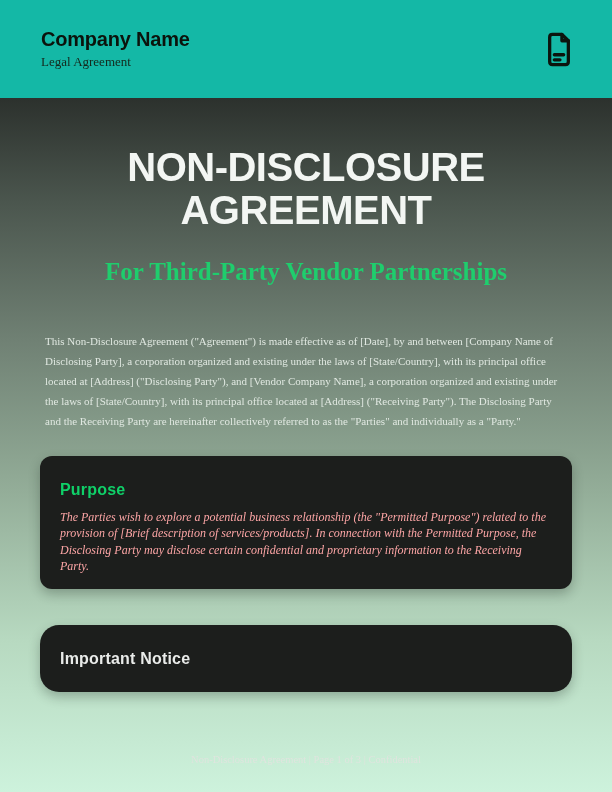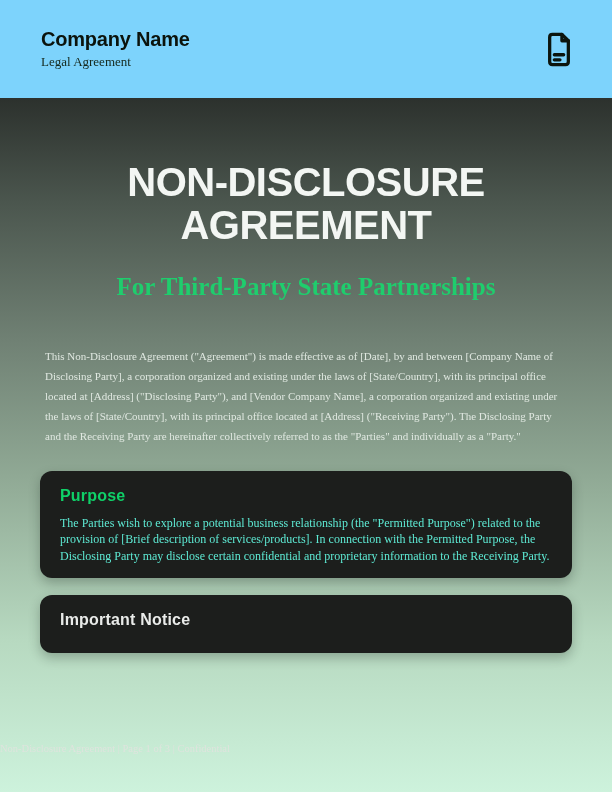--- a/index.html
+++ b/index.html
@@ -9,21 +9,21 @@
     height: 792px;
     margin: 0 auto;
     overflow: hidden;
     background: #2c312d;
   }
 
   
   .header {
     box-sizing: border-box;
     height: 98px;
-    background: #7dd3fc;
+    background: #14b8a6;
     display: flex;
     align-items: center;
     justify-content: space-between;
     padding: 0 39px 0 41px;
   }
   .company {
     font-family: "Liberation Sans", sans-serif;
     font-weight: 700;
     font-size: 20px;
     line-height: 1.15;
@@ -45,21 +45,21 @@
     background: linear-gradient(180deg,
       #2c312d 0%,
       #4b564e 15%,
       #708174 35%,
       #94ae99 57%,
       #b7d9c0 78%,
       #cdf2dc 100%);
   }
   .title {
     margin: 0 auto;
-    padding-top: 63px;
+    padding-top: 48px;
     width: 460px;
     text-align: center;
     font-family: "Liberation Sans", sans-serif;
     font-weight: 700;
     font-size: 40px;
     line-height: 43px;
     letter-spacing: -0.5px;
     color: #f3f6f3;
   }
   .subtitle {
@@ -76,47 +76,48 @@
     font-size: 11px;
     line-height: 20px;
     color: #e0e8e1;
   }
 
   
   .card {
     margin: 25px 40px 0;
     background: #1c1e1c;
     border-radius: 12px;
-    padding: 15px 20px 14px;
+    padding: 24px 20px 14px;
     box-shadow: 0 5px 12px rgba(18, 28, 22, 0.28);
   }
-  .card + .card { margin-top: 17px; }
+  .card + .card { margin-top: 36px; border-radius: 19px; }
   .card-heading {
     margin: 0 0 10px;
     font-family: "Liberation Sans", sans-serif;
     font-weight: 700;
     font-size: 16px;
     letter-spacing: 0.2px;
     line-height: 1.2;
   }
   .card-body {
     margin: 0;
     font-family: "Liberation Serif", serif;
     font-size: 12px;
     line-height: 16.5px;
-    color: #5eead4;
+    color: #fca5a5;
+    font-style: italic;
   }
 
   
   .footer {
     position: absolute;
     left: 0;
     right: 0;
-    bottom: 38px;
-    text-align: left;
+    bottom: 27px;
+    text-align: center;
     font-family: "Liberation Serif", serif;
     font-size: 10.5px;
     color: rgba(242, 222, 230, 0.55);
   }
 </style>
 </head>
 <body>
 
 <div class="page">
 
@@ -132,21 +133,21 @@
         <line x1="8" y1="19.5" x2="16" y2="19.5"></line>
         <line x1="8" y1="23.8" x2="12.8" y2="23.8"></line>
       </svg>
     </span>
   </header>
 
   <main class="cover-body">
 
     <h1 class="title">NON-DISCLOSURE AGREEMENT</h1>
 
-    <h2 class="subtitle" style="color: rgb(31, 205, 109);">For Third-Party State Partnerships</h2>
+    <h2 class="subtitle" style="color: rgb(31, 205, 109);">For Third-Party Vendor Partnerships</h2>
 
     <p class="intro">This Non-Disclosure Agreement ("Agreement") is made effective as of [Date], by and between [Company Name of Disclosing Party], a corporation organized and existing under the laws of [State/Country], with its principal office located at [Address] ("Disclosing Party"), and [Vendor Company Name], a corporation organized and existing under the laws of [State/Country], with its principal office located at [Address] ("Receiving Party"). The Disclosing Party and the Receiving Party are hereinafter collectively referred to as the "Parties" and individually as a "Party."</p>
 
     <section class="card">
       <h3 class="card-heading" style="color: rgb(15, 208, 104);">Purpose</h3>
       <p class="card-body">The Parties wish to explore a potential business relationship (the "Permitted Purpose") related to the provision of [Brief description of services/products]. In connection with the Permitted Purpose, the Disclosing Party may disclose certain confidential and proprietary information to the Receiving Party.</p>
     </section>
 
     <section class="card">
       <h3 class="card-heading" style="color: rgb(233, 235, 233);">Important Notice</h3>

